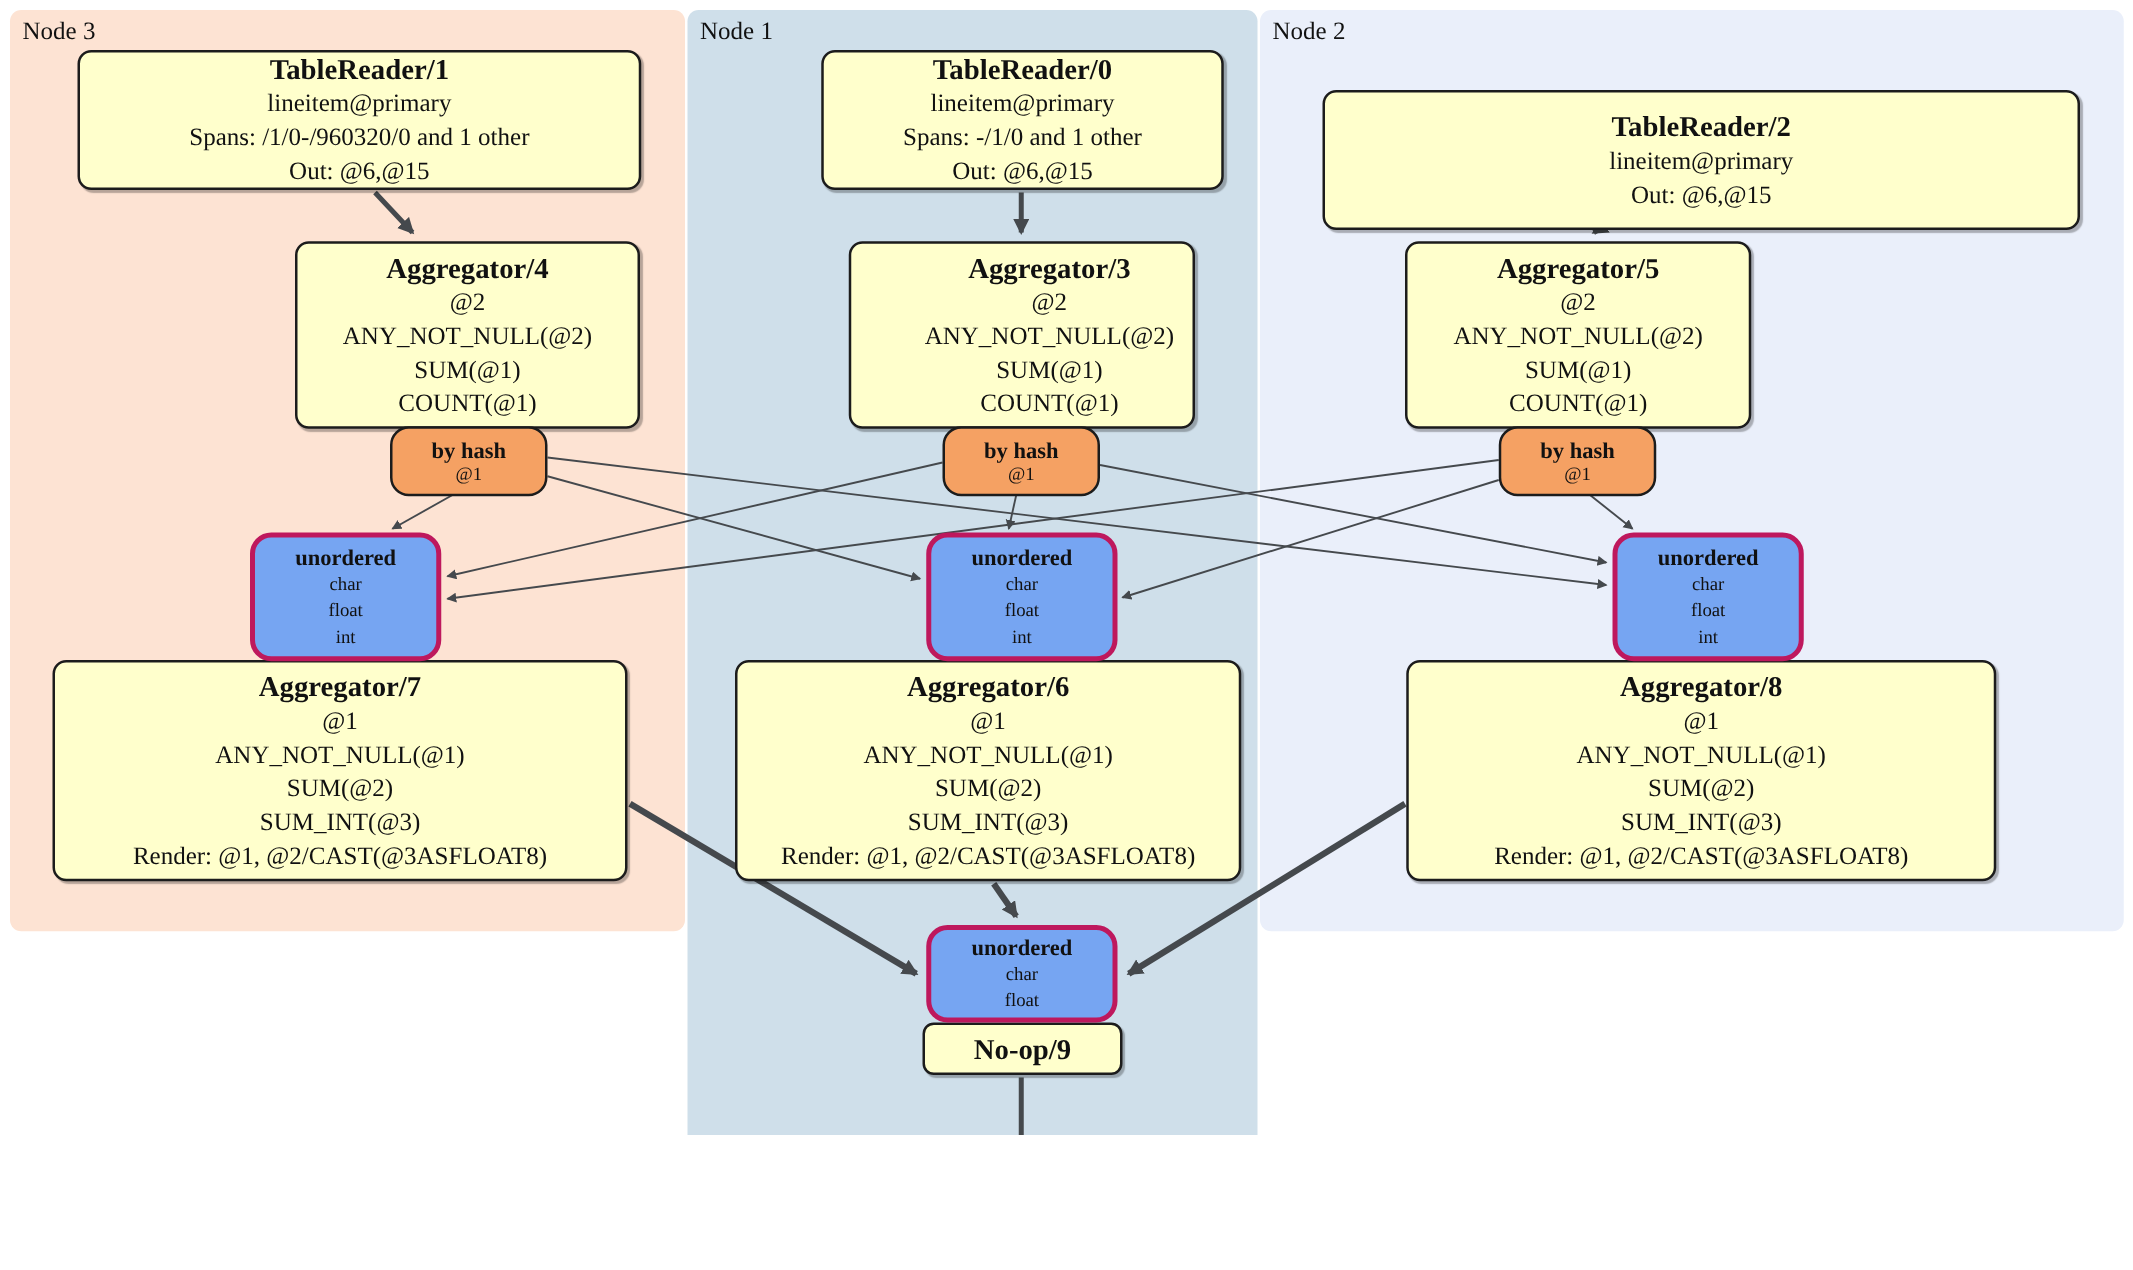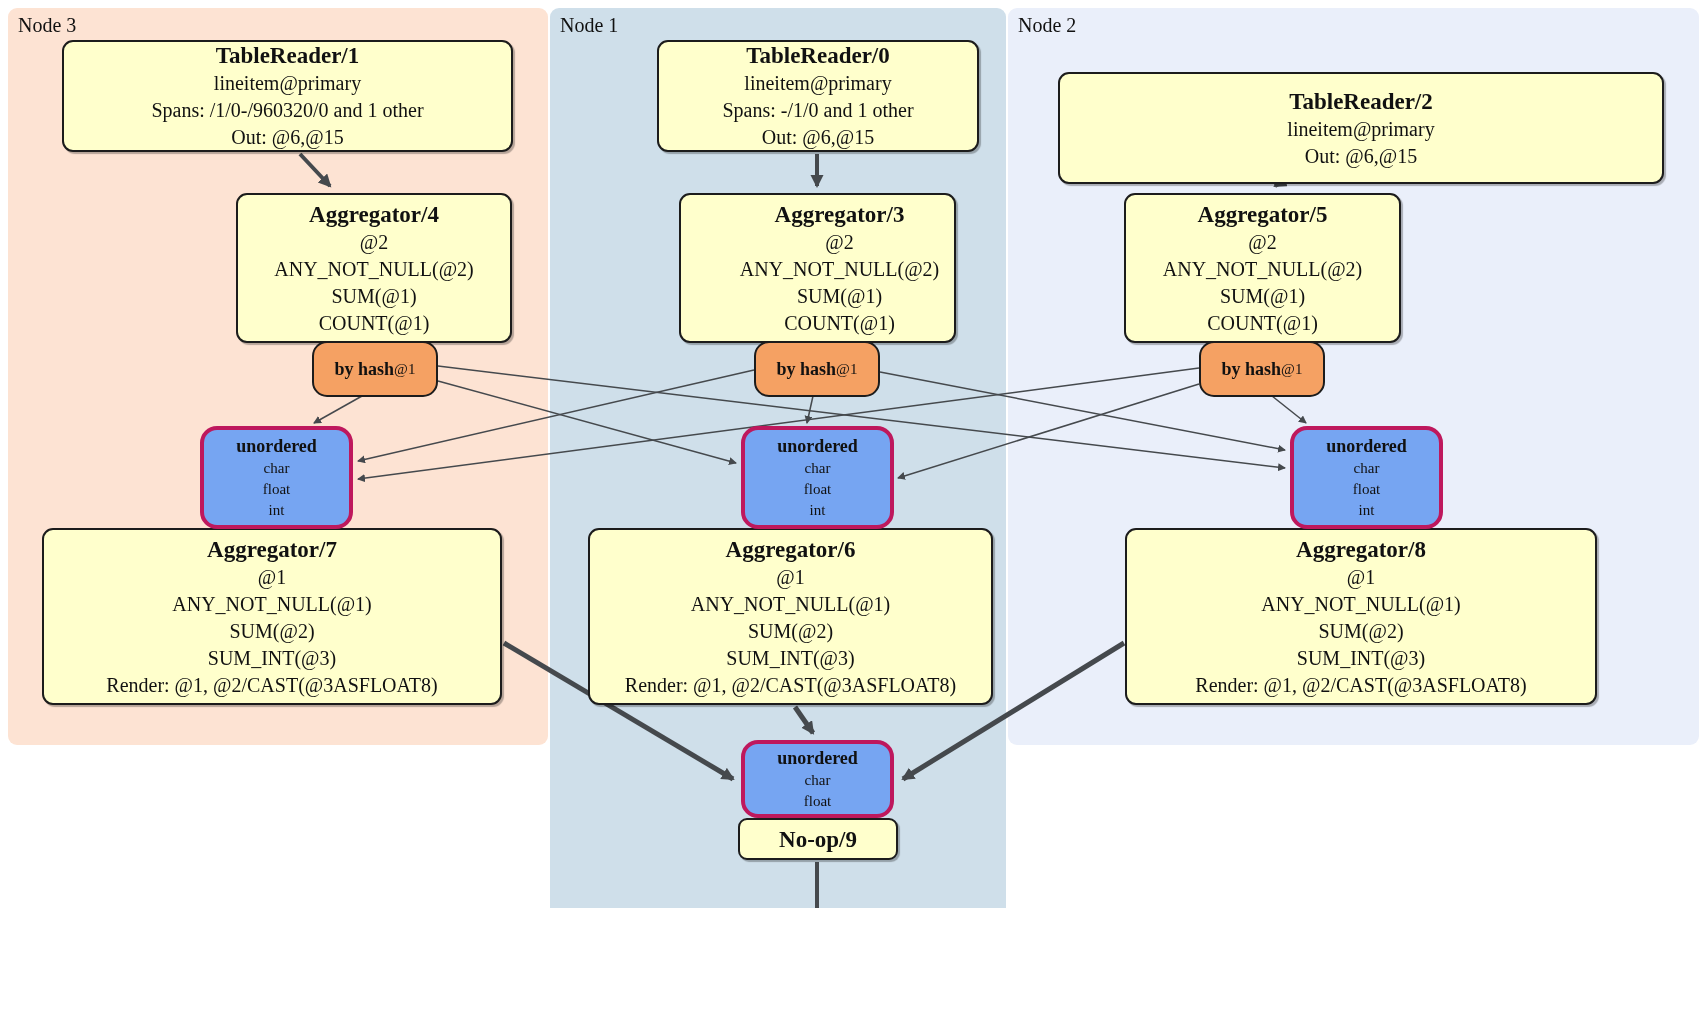--- a/index.html
+++ b/index.html
@@ -17,21 +17,21 @@
     position:absolute;z-index:3;box-sizing:border-box;
     background:#ffffcc;border:2px solid #1c1c1c;border-radius:11px;
     display:flex;flex-direction:column;justify-content:center;align-items:center;
     text-align:center;box-shadow:2px 2px 1px rgba(0,0,0,0.28);
   }
   .node-box .title{font-size:23px;font-weight:bold;line-height:29px;white-space:nowrap;}
   .node-box .line{font-size:20px;line-height:27px;white-space:nowrap;}
   .router{
     position:absolute;z-index:4;box-sizing:border-box;
     background:#f5a163;border:2px solid #1c1c1c;border-radius:15px;
-    display:flex;flex-direction:row;justify-content:center;align-items:center;
+    display:flex;flex-direction:column;justify-content:center;align-items:center;
     text-align:center;
   }
   .router .rlabel{font-size:18px;font-weight:bold;line-height:22px;}
   .router .rdetail{font-size:15px;line-height:18px;}
   .sync{
     position:absolute;z-index:4;box-sizing:border-box;
     background:#76a5f2;border:4px solid #be185d;border-radius:17px;
     display:flex;flex-direction:column;justify-content:center;align-items:center;
     text-align:center;
   }

